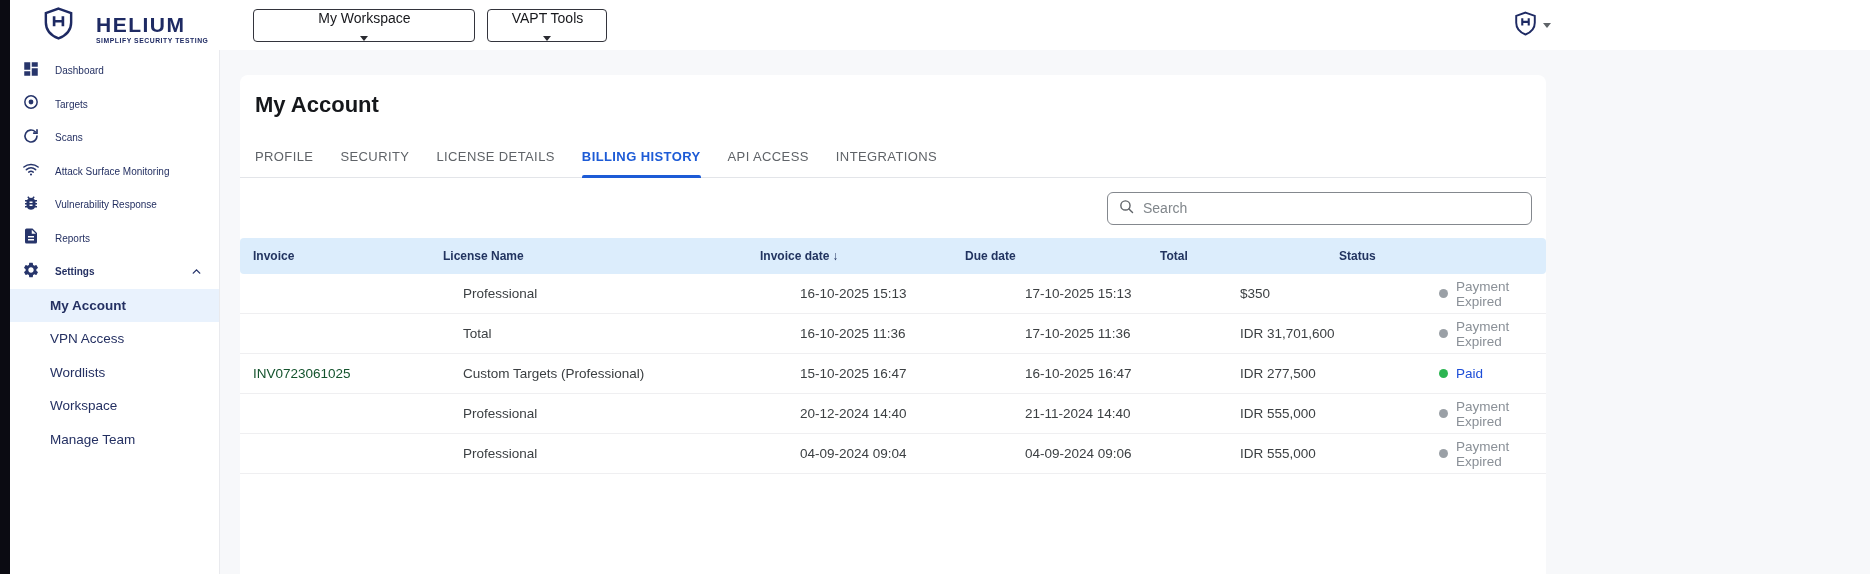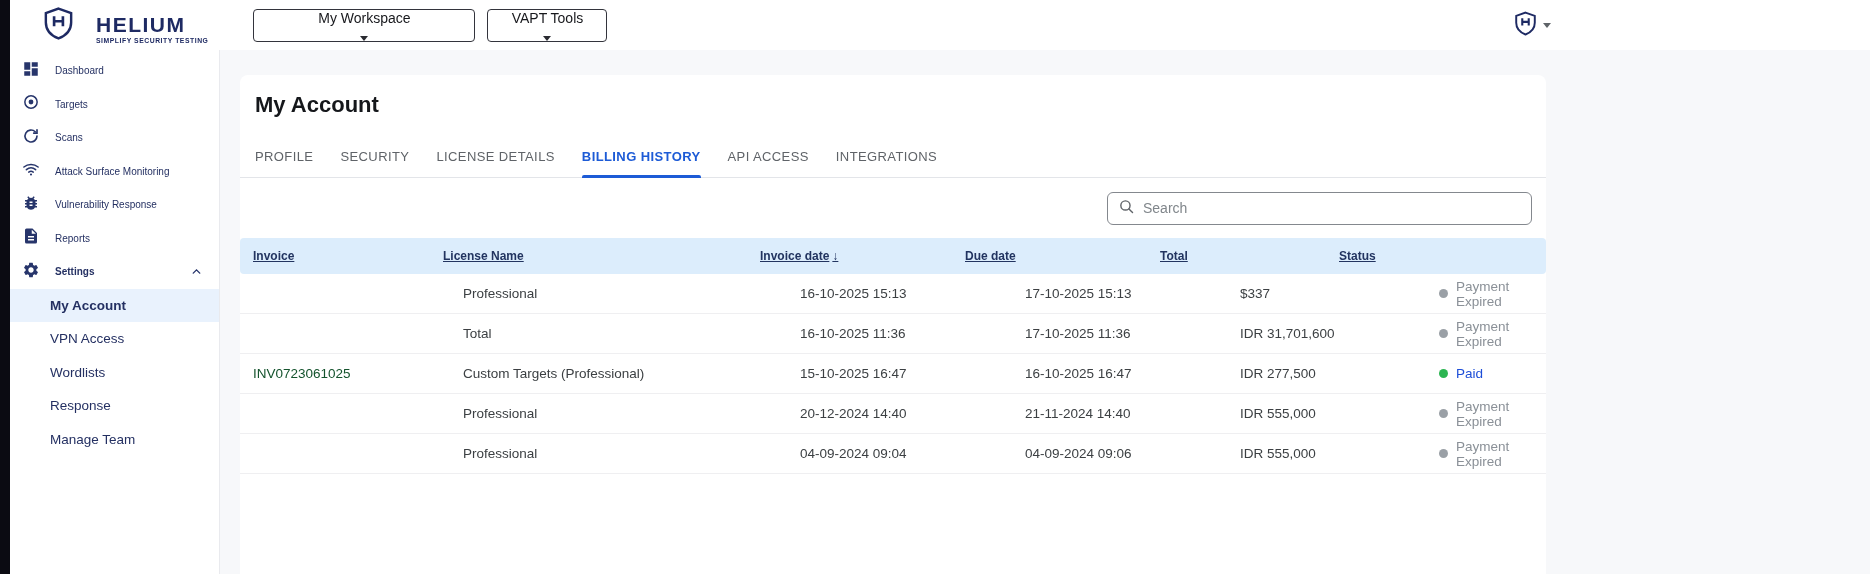--- a/index.html
+++ b/index.html
@@ -40,21 +40,21 @@
   .tab { position:relative; padding:10px 0 13px; font-size:13px; font-weight:500; letter-spacing:0.4px; color:#5f6368; cursor:pointer; white-space:nowrap; }
   .tab.active { color:#1d5bd6; font-weight:700; }
   .tab.active::after { content:""; position:absolute; left:0; right:0; bottom:-1px; height:3px; background:#1d5bd6; border-radius:2px 2px 0 0; }
 
   .search-row { height:60px; display:flex; align-items:center; justify-content:flex-end; padding-right:14px; }
   .search-box { width:425px; height:33px; border:1px solid #84888e; border-radius:6px; display:flex; align-items:center; gap:8px; padding:0 10px; background:#fff; }
   .search-box input { border:none; outline:none; flex:1; font-size:14px; color:#202124; font-family:"Liberation Sans", sans-serif; background:transparent; }
   .search-box input::placeholder { color:#80868b; }
 
   .tbl-header { display:grid; grid-template-columns:190px 317px 205px 195px 179px 1fr; align-items:center; height:36px; background:#dcedfc; border-radius:4px; padding-left:13px; }
-  .tbl-header .hcell { font-size:12px; font-weight:700; color:#223460; display:flex; align-items:flex-start; gap:3px; cursor:pointer;text-decoration:underline; }
+  .tbl-header .hcell { font-size:12px; font-weight:700; color:#223460; display:flex; align-items:flex-start; gap:3px; cursor:pointer; }
   .sort-arrow { font-size:12px; font-weight:700; color:#223460; }
   .tbl-row { display:grid; grid-template-columns:190px 317px 205px 195px 179px 1fr; align-items:center; height:40px; border-bottom:1px solid #efeff1; padding-left:13px;gap:20px; }
   .tbl-row .cell { font-size:13.5px; color:#3c4043; }
   .invoice-link { color:#14532d; cursor:pointer; text-decoration:none; }
   .status-cell { display:flex; align-items:center; gap:8px; font-size:13px; }
   .dot { width:9px; height:9px; border-radius:50%; flex:0 0 auto; }
 </style>
 </head>
 <body>
 
@@ -167,21 +167,21 @@
       <div class="side-child active">
         <span>My Account</span>
       </div>
       <div class="side-child">
         <span>VPN Access</span>
       </div>
       <div class="side-child">
         <span>Wordlists</span>
       </div>
       <div class="side-child">
-        <span>Response</span>
+        <span>Workspace</span>
       </div>
       <div class="side-child">
         <span>Manage Team</span>
       </div>
     </div>
   </aside>
 
   <main class="main">
     <div class="card">
       <h1 class="page-title">My Account</h1>
@@ -228,21 +228,21 @@
             <span>Status</span>
           </div>
       </div>
 
       <div>
         <div class="tbl-row">
           <div class="cell"></div>
           <div class="cell">Professional</div>
           <div class="cell">16-10-2025 15:13</div>
           <div class="cell">17-10-2025 15:13</div>
-          <div class="cell">$337</div>
+          <div class="cell">$350</div>
           <div class="cell status-cell">
             <span class="dot" style="background-color: rgb(154, 160, 166);"></span>
             <span style="color: rgb(138, 144, 151);">Payment Expired</span>
           </div>
         </div>
         <div class="tbl-row">
           <div class="cell"></div>
           <div class="cell">Total</div>
           <div class="cell">16-10-2025 11:36</div>
           <div class="cell">17-10-2025 11:36</div>

